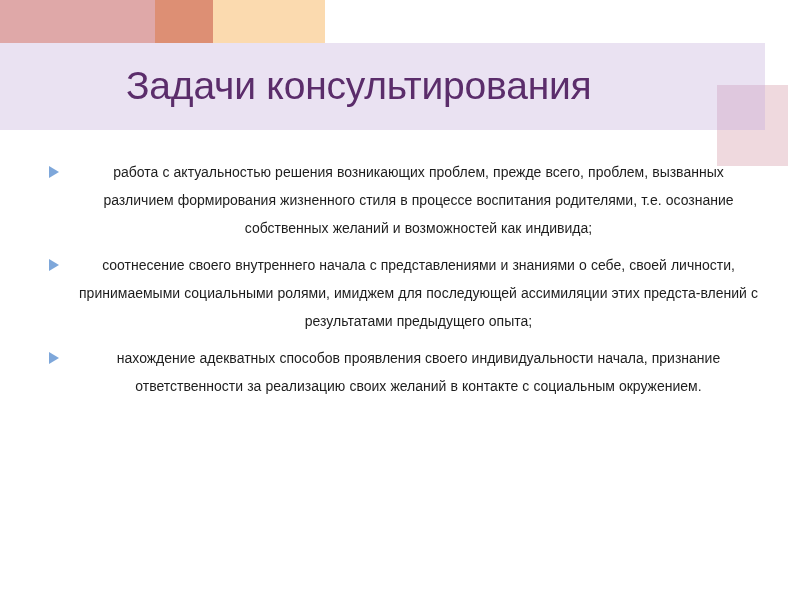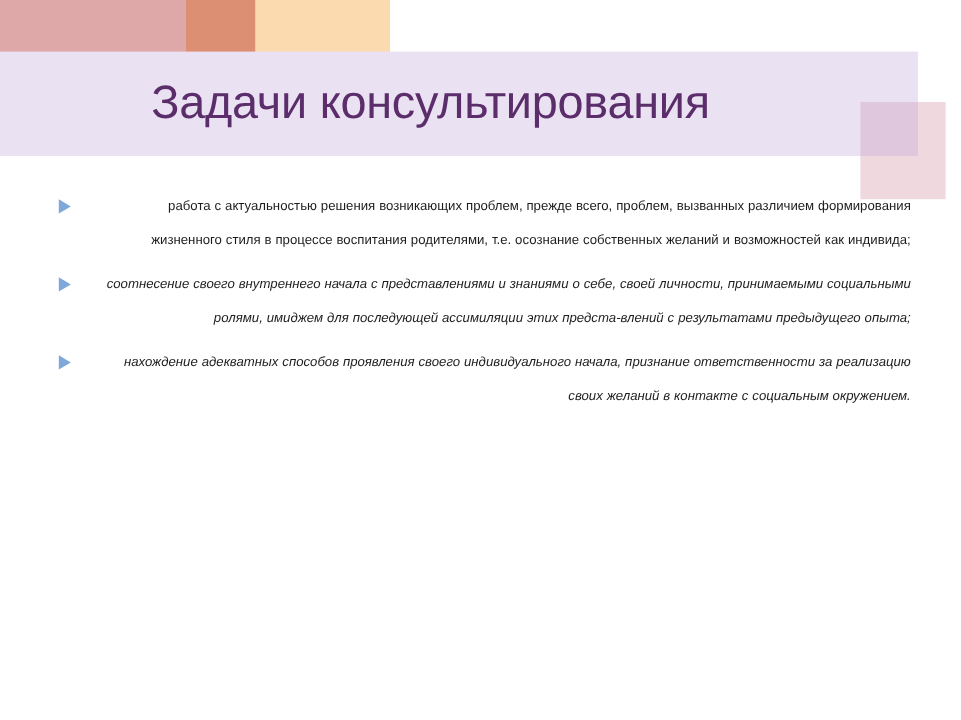--- a/index.html
+++ b/index.html
@@ -101,28 +101,27 @@
     position: absolute;
     left: 5px;
     top: 8px;
     width: 0;
     height: 0;
     border-top: 6px solid transparent;
     border-bottom: 6px solid transparent;
     border-left: 10px solid #7ea7da;
   }
   .bullet-text {
-    font-size: 11px;
+    font-size: 14px;
     line-height: 28px;
     color: #1d1d1d;
-    text-align: right;
+    text-align: center;
     word-spacing: 0.2px;
   }
   .bullet-text.italic {
-    font-style: italic;
   }
 </style>
 </head>
 <body>
 
 <div class="slide">
 
   <div class="deco deco-pink-bar"></div>
   <div class="deco deco-salmon-bar"></div>
   <div class="deco deco-peach-bar"></div>
@@ -141,17 +140,17 @@
     </div>
 
     <div class="bullet-row">
       <span class="bullet-marker"></span>
       <div class="bullet-text italic">соотнесение своего внутреннего начала с представлениями и знаниями о себе, своей личности, принимаемыми социальными ролями, имиджем для последующей ассимиляции этих предста-влений с результатами предыдущего опыта;</div>
     </div>
 
 
     <div class="bullet-row">
       <span class="bullet-marker"></span>
-      <div class="bullet-text italic">нахождение адекватных способов проявления своего индивидуального начала, признание ответственности за реализацию своих желаний в контакте с социальным окружением.</div>
+      <div class="bullet-text italic">нахождение адекватных способов проявления своего индивидуальности начала, признание ответственности за реализацию своих желаний в контакте с социальным окружением.</div>
     </div>
 
   </div>
 </div>
 
 </body></html>

